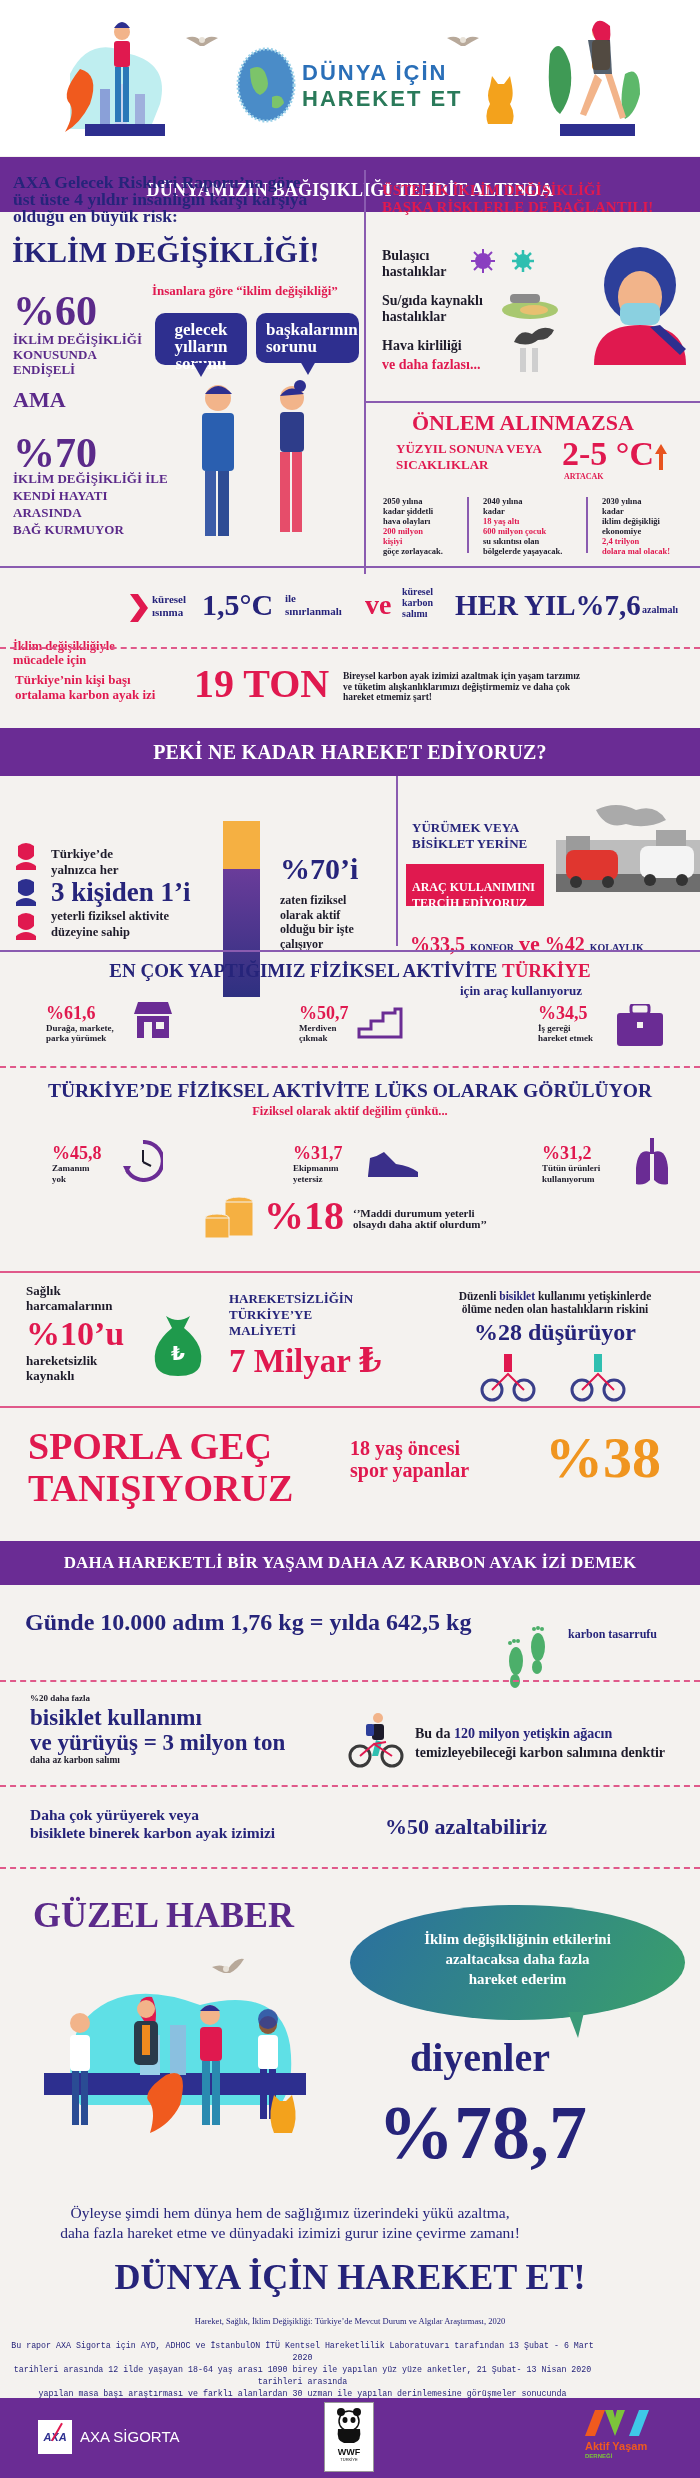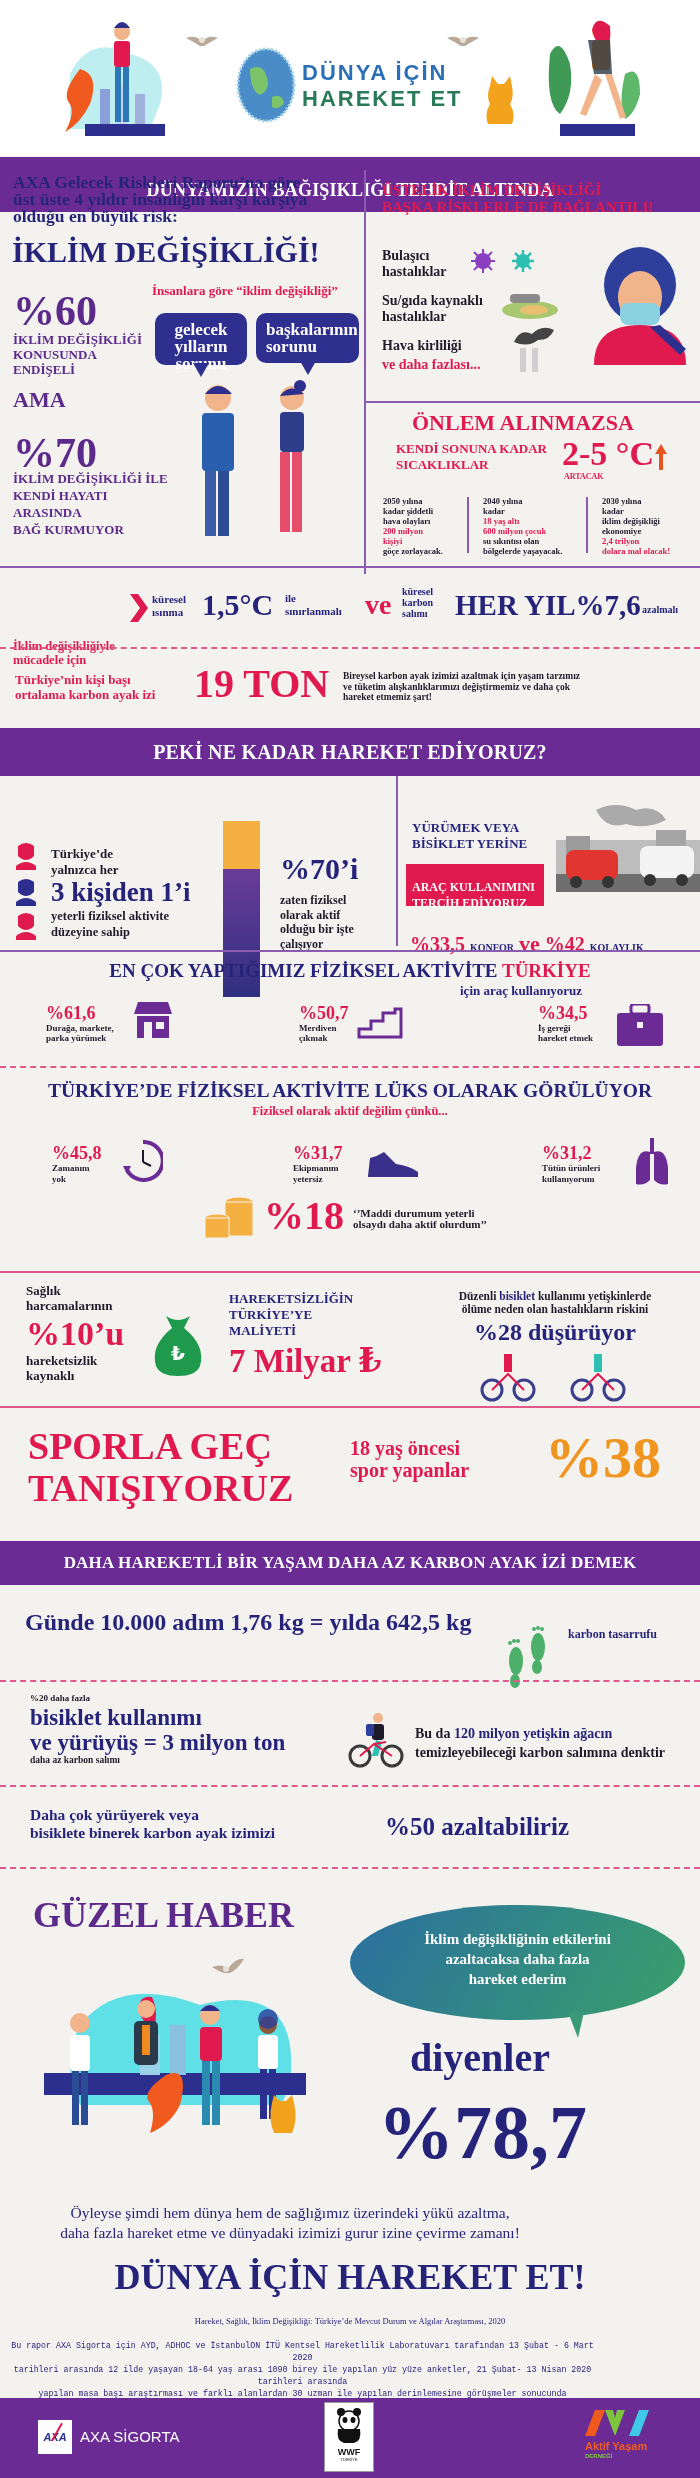--- a/index.html
+++ b/index.html
@@ -202,21 +202,21 @@
       <ellipse cx="50" cy="40" rx="36" ry="38" fill="#2d3f9a"></ellipse>
       <ellipse cx="50" cy="52" rx="22" ry="26" fill="#f2b48a"></ellipse>
       <rect x="30" y="58" width="40" height="22" rx="8" fill="#8ad0e0"></rect>
     </svg>
   </div>
 
   <div class="hline" style="left:364px;top:401px;width:336px;"></div>
 
   <div class="abs serif b red" style="left:412px;top:410px;font-size:22px;">ÖNLEM ALINMAZSA</div>
   <div class="abs serif b red" style="left:396px;top:441px;font-size:13px;line-height:16px;">
-    <div>KENDİ SONUNA KADAR</div>
+    <div>YÜZYIL SONUNA VEYA</div>
     <div>SICAKLIKLAR</div>
   </div>
   <div class="abs serif b red" style="left:562px;top:437px;font-size:34px;line-height:34px;">2-5 °C</div>
   <div class="abs icon" style="left:655px;top:444px;">
     <svg width="12" height="26" viewBox="0 0 12 26">
         <path d="M6 0 L12 10 L8 10 L8 26 L4 26 L4 10 L0 10 Z" fill="#e8541f"></path>
       </svg>
   </div>
   <div class="abs serif b red" style="left:564px;top:472px;font-size:8px;">ARTACAK</div>
 
@@ -577,21 +577,21 @@
     <div><span>Bu da</span> <span class="navy">120 milyon yetişkin ağacın</span></div>
     <div>temizleyebileceği karbon salımına denktir</div>
   </div>
 
   <div class="dash" style="top:1785px;"></div>
 
   <div class="abs serif b navy" style="left:30px;top:1806px;font-size:15.5px;line-height:18px;">
     <div>Daha çok yürüyerek veya</div>
     <div>bisiklete binerek karbon ayak izimizi</div>
   </div>
-  <div class="abs serif b navy" style="left:385px;top:1810px;font-size:25px;line-height:34px;">%50 azaltabiliriz</div>
+  <div class="abs serif b navy" style="left:385px;top:1810px;font-size:22px;line-height:34px;">%50 azaltabiliriz</div>
 
   <div class="dash" style="top:1867px;"></div>
 
   <div class="abs serif b purple" style="left:33px;top:1895px;font-size:36px;line-height:40px;">GÜZEL HABER</div>
   <div class="abs serif b" style="left:350px;top:1905px;width:335px;height:115px;border-radius:50%;background:linear-gradient(120deg,#2a6fa0,#3aa06a);color:#fff;text-align:center;font-size:15px;line-height:20px;padding-top:24px;">
     <div>İklim değişikliğinin etkilerini</div>
     <div>azaltacaksa daha fazla</div>
     <div>hareket ederim</div>
   </div>
   <div class="abs" style="left:568px;top:2012px;width:0;height:0;border-left:10px solid transparent;border-right:6px solid transparent;border-top:26px solid #3a9a78;"></div>

